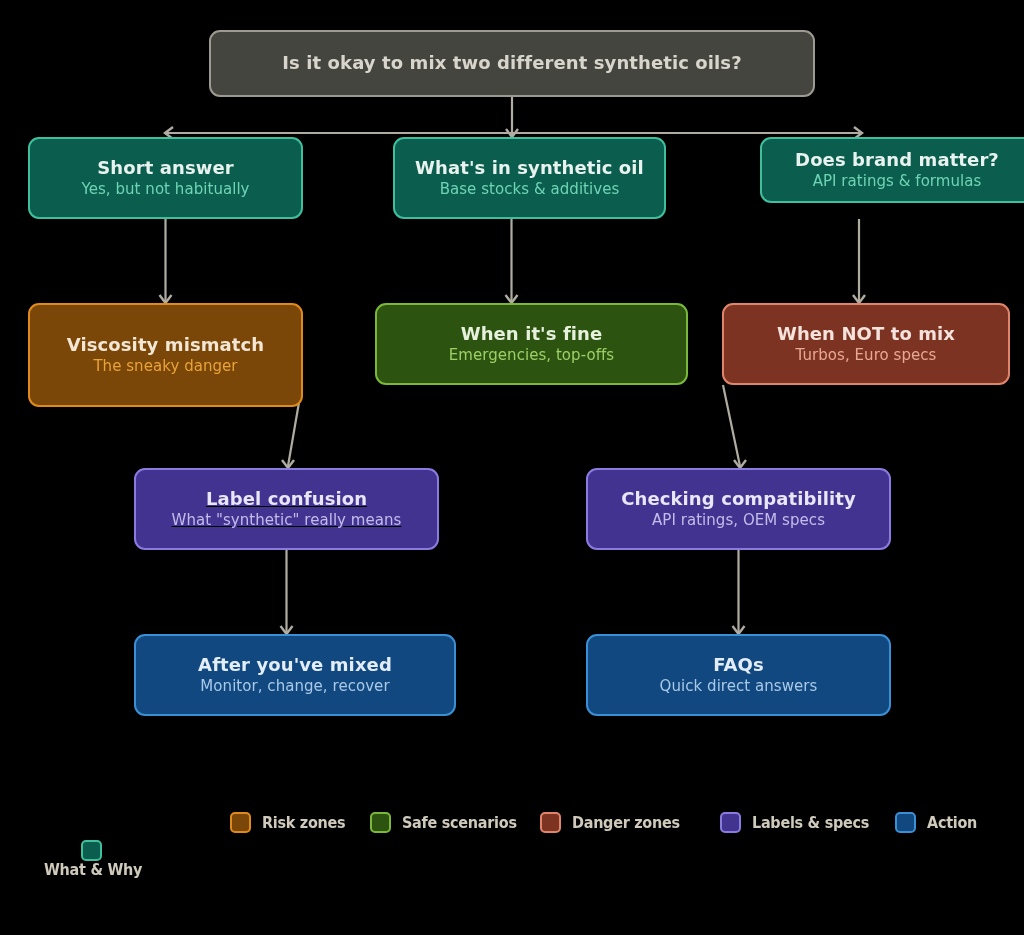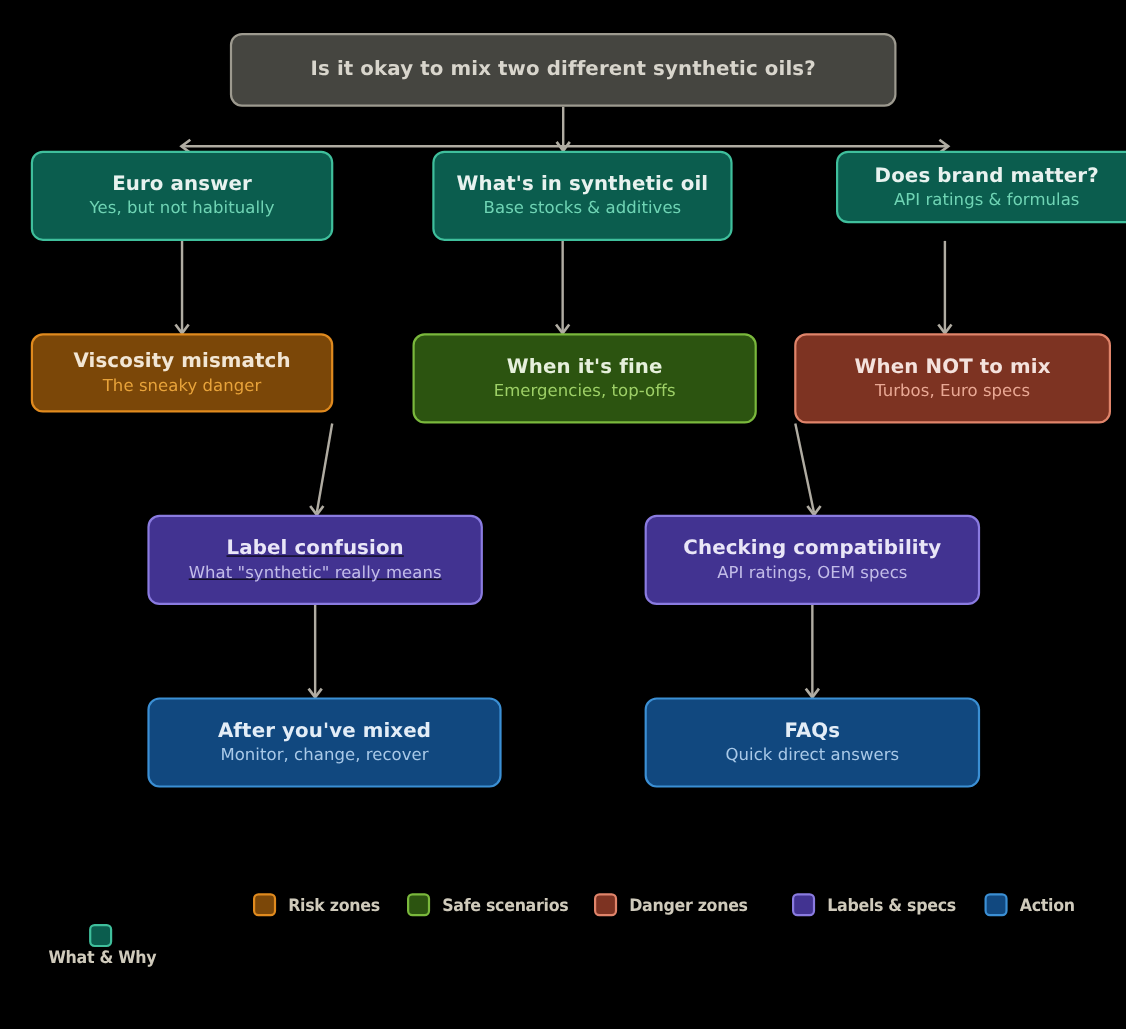--- a/index.html
+++ b/index.html
@@ -118,32 +118,32 @@
       <g>
         <path d="M 732.5 626 L 738.5 634 L 744.5 626" fill="none" stroke="#b0aca2" stroke-width="2.4" stroke-linejoin="miter" stroke-linecap="butt"></path>
       </g>
     </svg>
 
   <div id="nodes-layer">
       <div class="node" style="left: 209px; top: 30px; width: 606px; height: 67px; background: rgb(69, 69, 64); border-color: rgb(157, 154, 143);">
         <div class="node-title" style="color: rgb(216, 213, 204); font-size: 18px;">Is it okay to mix two different synthetic oils?</div>
       </div>
       <div class="node" style="left: 28px; top: 137px; width: 275px; height: 82px; background: rgb(11, 93, 78); border-color: rgb(63, 191, 156);">
-        <div class="node-title" style="color: rgb(232, 242, 239); font-size: 18px;">Euro answer</div>
+        <div class="node-title" style="color: rgb(232, 242, 239); font-size: 18px;">Short answer</div>
         <div class="node-sub" style="color: rgb(111, 212, 180); font-size: 15px;">Yes, but not habitually</div>
       </div>
       <div class="node" style="left: 393px; top: 137px; width: 273px; height: 82px; background: rgb(11, 93, 78); border-color: rgb(63, 191, 156);">
         <div class="node-title" style="color: rgb(232, 242, 239); font-size: 18px;">What's in synthetic oil</div>
         <div class="node-sub" style="color: rgb(111, 212, 180); font-size: 15px;">Base stocks &amp; additives</div>
       </div>
       <div class="node" style="left: 760px; top: 137px; width: 274px; height: 66px; background: rgb(11, 93, 78); border-color: rgb(63, 191, 156);">
         <div class="node-title" style="color: rgb(232, 242, 239); font-size: 18px;">Does brand matter?</div>
         <div class="node-sub" style="color: rgb(111, 212, 180); font-size: 15px;">API ratings &amp; formulas</div>
       </div>
-      <div class="node" style="left: 28px; top: 303px; width: 275px; height: 72px; background: rgb(123, 71, 8); border-color: rgb(224, 138, 30); justify-content: center;">
+      <div class="node" style="left: 28px; top: 303px; width: 275px; height: 104px; background: rgb(123, 71, 8); border-color: rgb(224, 138, 30); justify-content: center;">
         <div class="node-title" style="color: rgb(242, 230, 212); font-size: 18px;">Viscosity mismatch</div>
         <div class="node-sub" style="color: rgb(232, 163, 58); font-size: 15px;">The sneaky danger</div>
       </div>
       <div class="node" style="left: 375px; top: 303px; width: 313px; height: 82px; background: rgb(44, 84, 16); border-color: rgb(122, 184, 60);">
         <div class="node-title" style="color: rgb(230, 240, 220); font-size: 18px;">When it's fine</div>
         <div class="node-sub" style="color: rgb(158, 208, 103); font-size: 15px;">Emergencies, top-offs</div>
       </div>
       <div class="node" style="left: 722px; top: 303px; width: 288px; height: 82px; background: rgb(125, 51, 34); border-color: rgb(224, 132, 106);">
         <div class="node-title" style="color: rgb(244, 226, 221); font-size: 18px;">When NOT to mix</div>
         <div class="node-sub" style="color: rgb(233, 168, 148); font-size: 15px;">Turbos, Euro specs</div>

